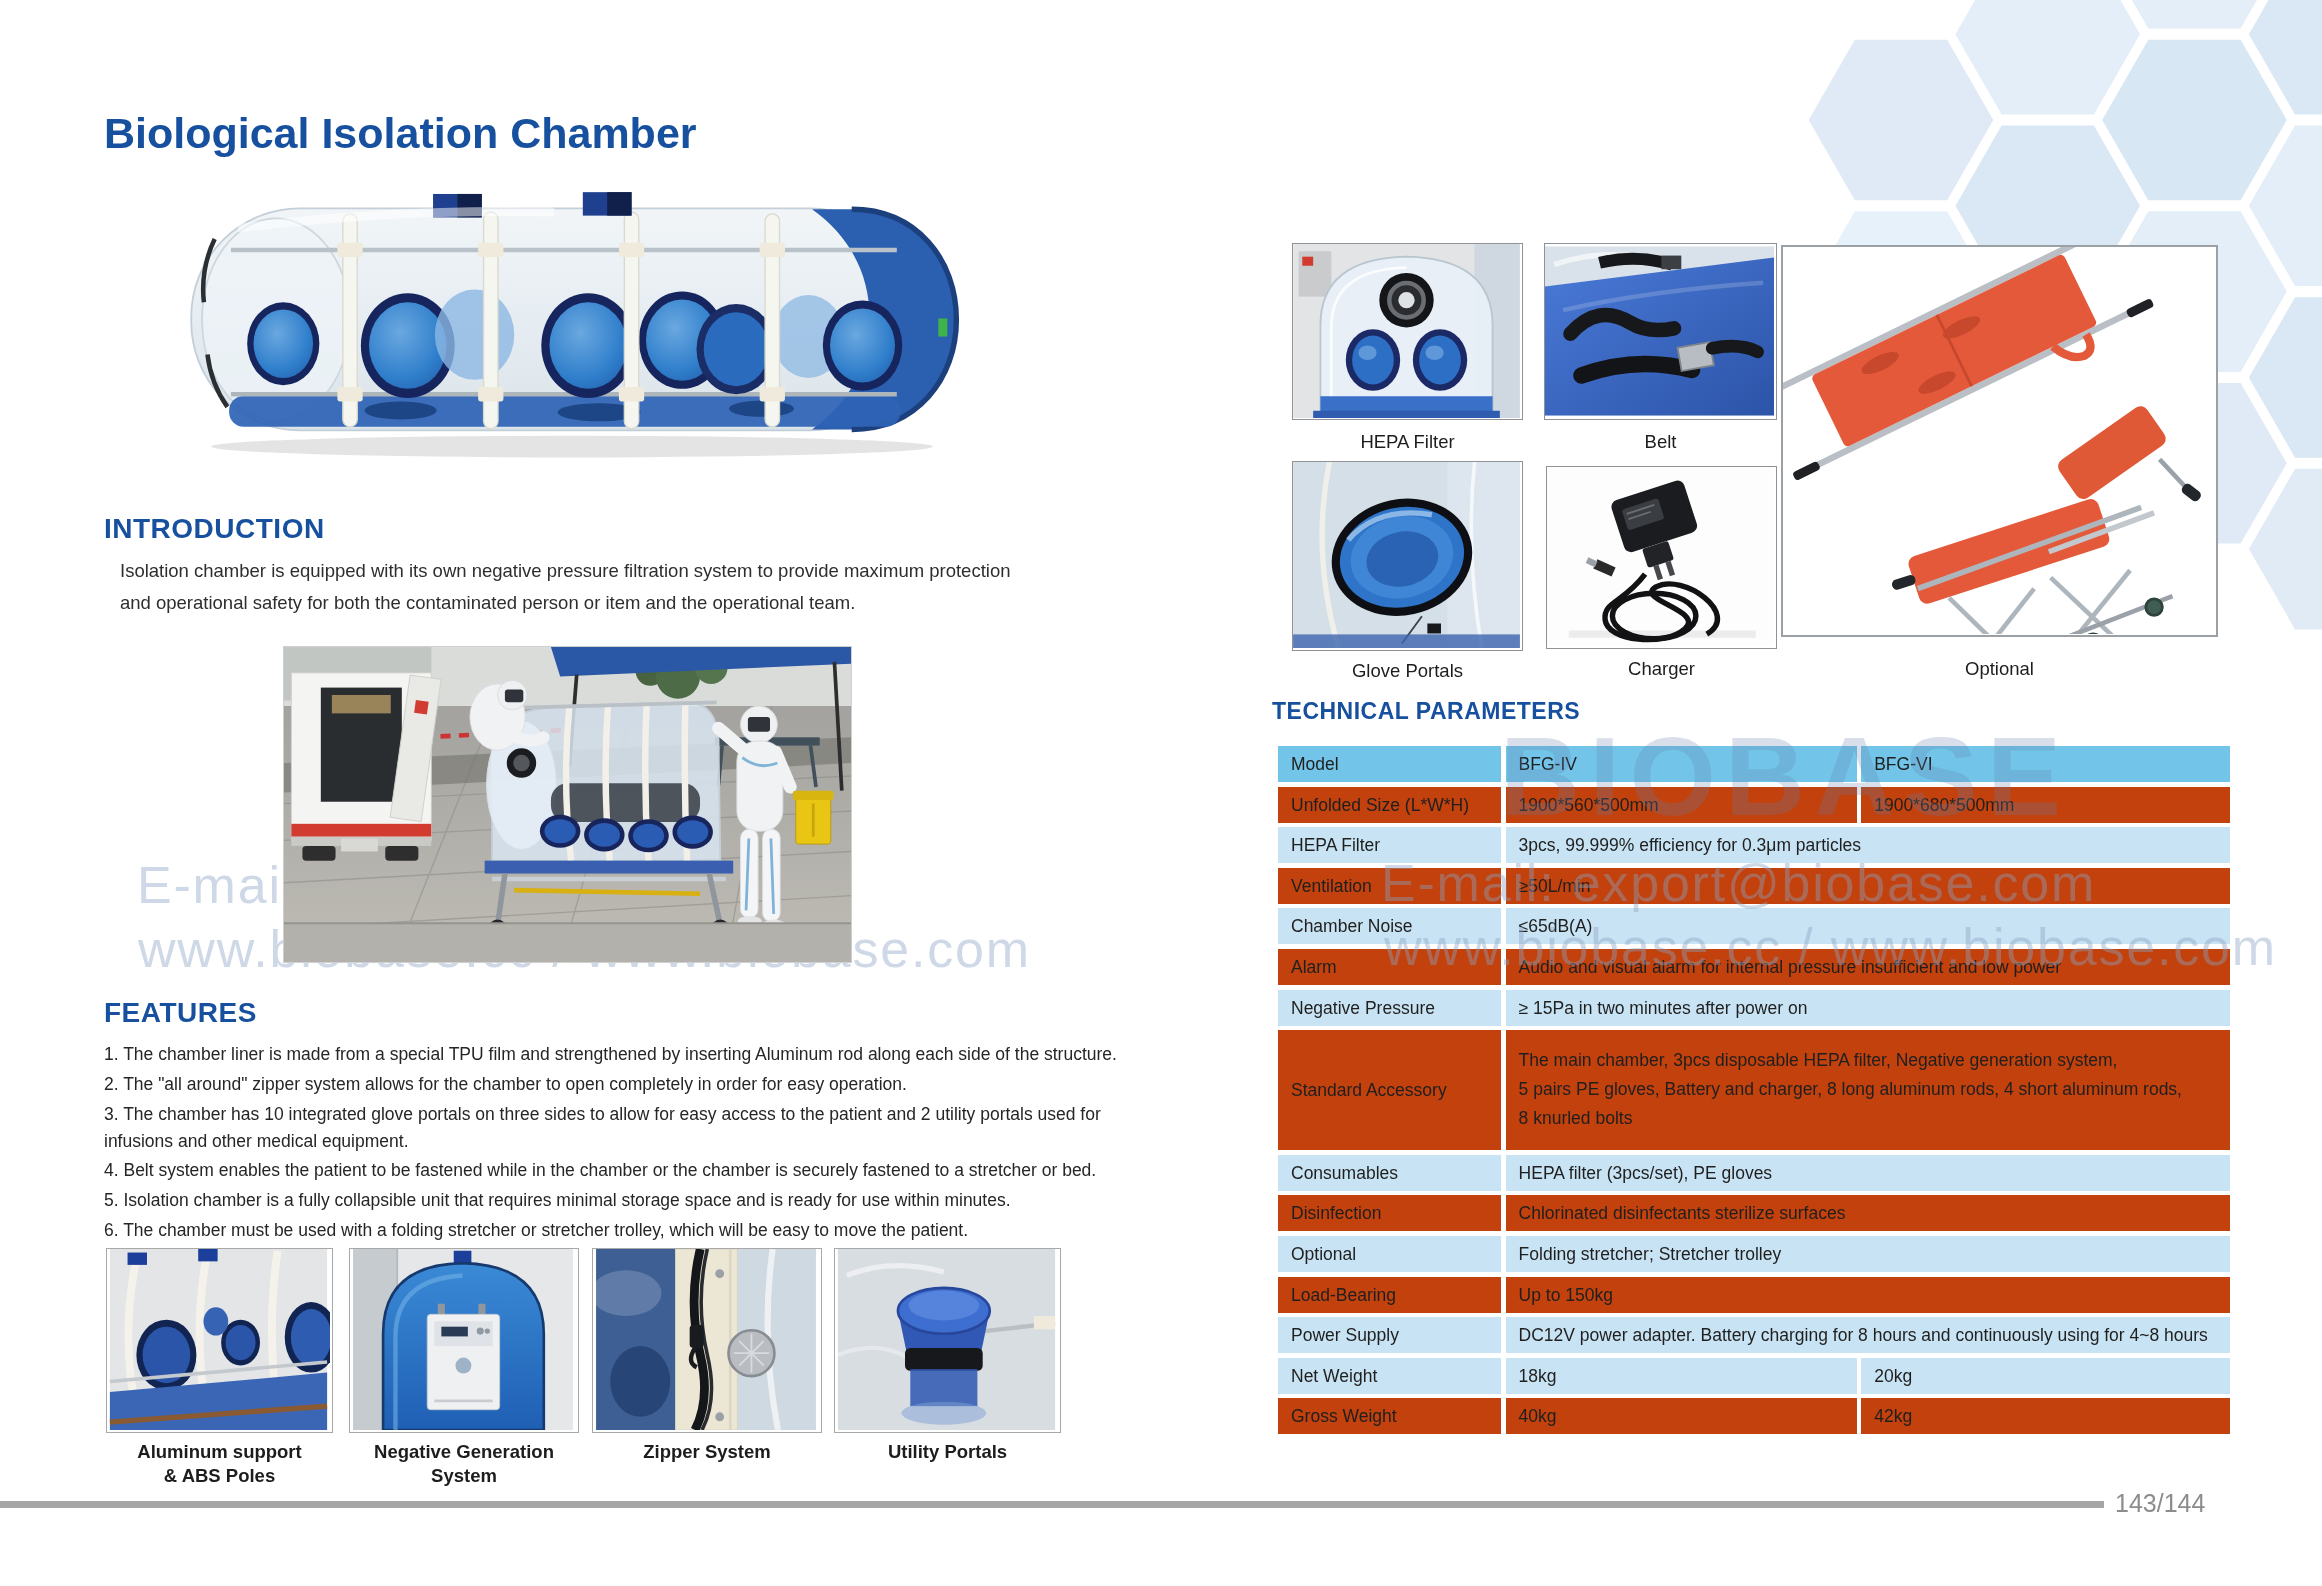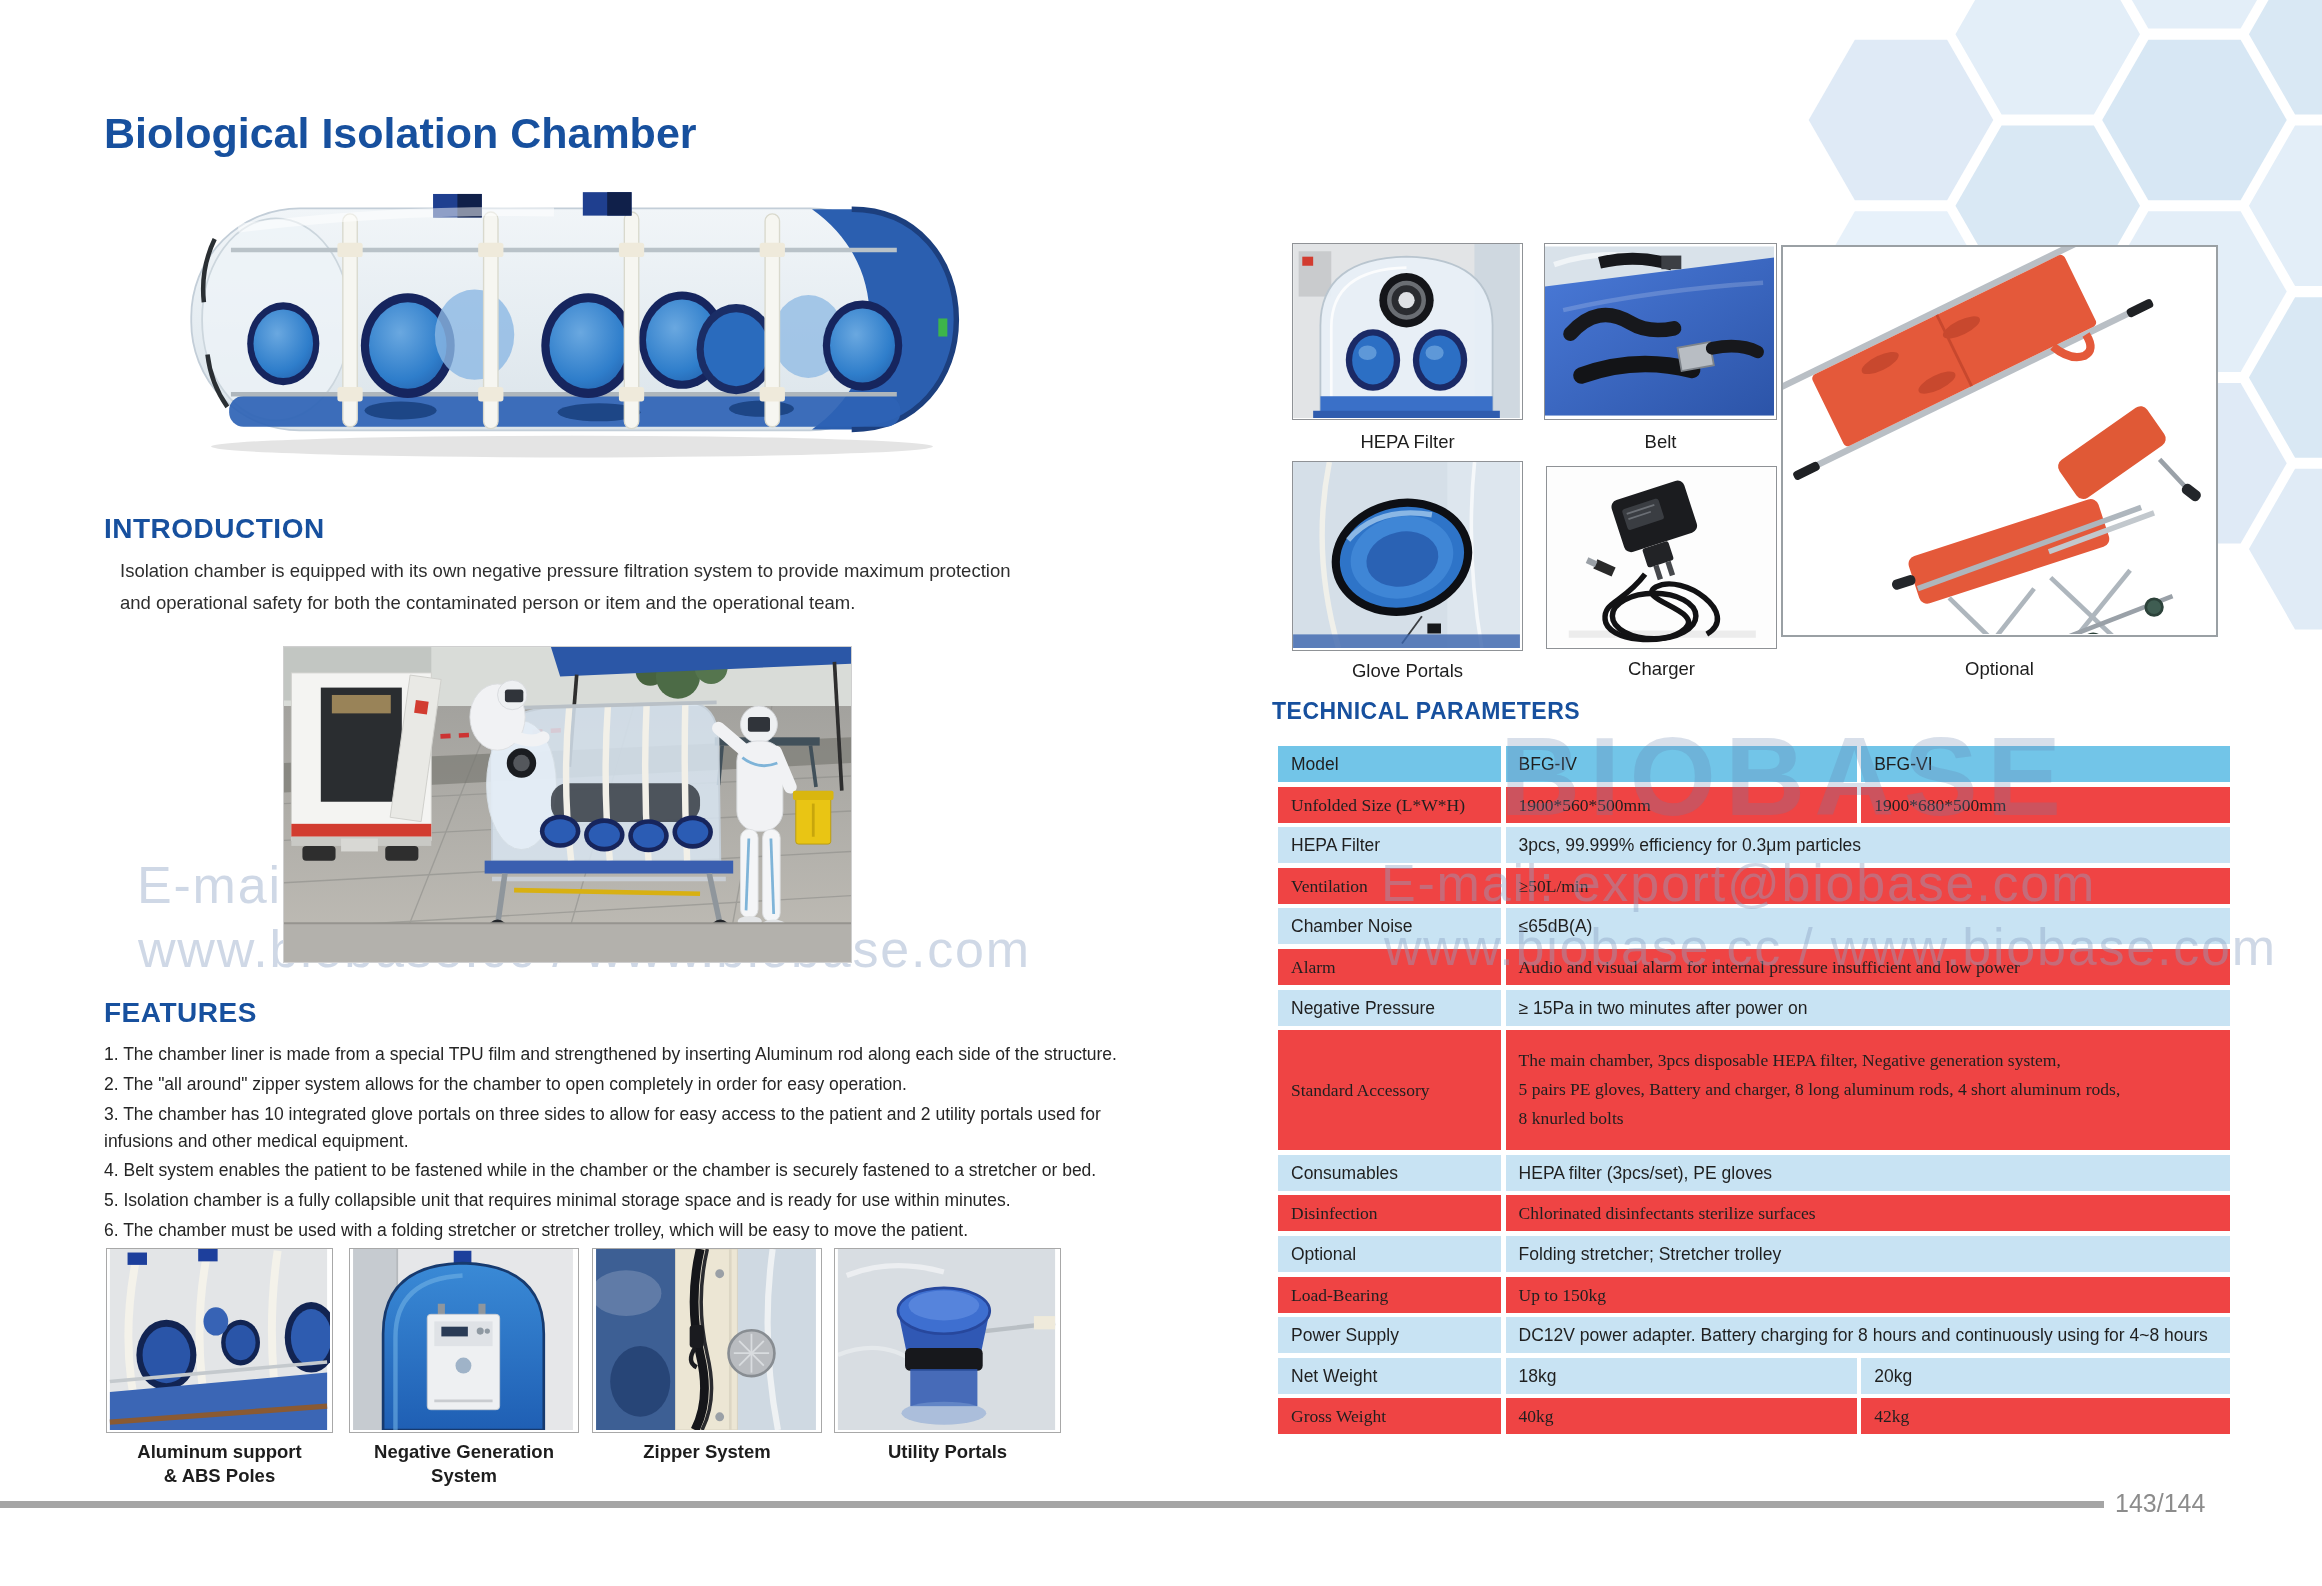--- a/index.html
+++ b/index.html
@@ -29,21 +29,21 @@
   .wm-big{font-size:111px;font-weight:700;letter-spacing:9.2px;color:rgba(98,126,170,.25);white-space:nowrap;}
   .under{z-index:1;} .over{z-index:6;} .art{z-index:2;}
   
   .spec-table{width:952px;font-size:17.5px;color:#1f1f1f;z-index:3;}
   .trow{display:flex;margin-bottom:4.6px;}
   .cl,.cv{box-sizing:border-box;padding-left:13px;height:36px;line-height:36px;overflow:hidden;}
   .cl{width:223px;margin-right:4.6px;flex:none;}
   .c1{width:351px;margin-right:4.6px;flex:none;}
   .c2{flex:1;}
   .merged{flex:1;white-space:nowrap;}
-  .trow.ra .cl,.trow.ra .cv{background:#ef4444;font-family:Liberation Serif, serif;}
+  .trow.ra .cl,.trow.ra .cv{background:#c2410c;}
   .trow.rb .cl,.trow.rb .cv{background:#c8e3f3;}
   .trow.hdr .cl,.trow.hdr .cv{background:#72c5e8;}
   .trow.tall .cl,.trow.tall .cv{height:120px;}
   .trow.tall .merged{line-height:29px;padding-top:15.7px;white-space:pre-line;}
   .trow.tall .cl{line-height:120px;}
   
   .foot-bar{background:#a5a5a5;height:6.5px;}
   .page-num{font-size:25px;color:#8c8c8c;}
   svg{display:block;}
 </style>

